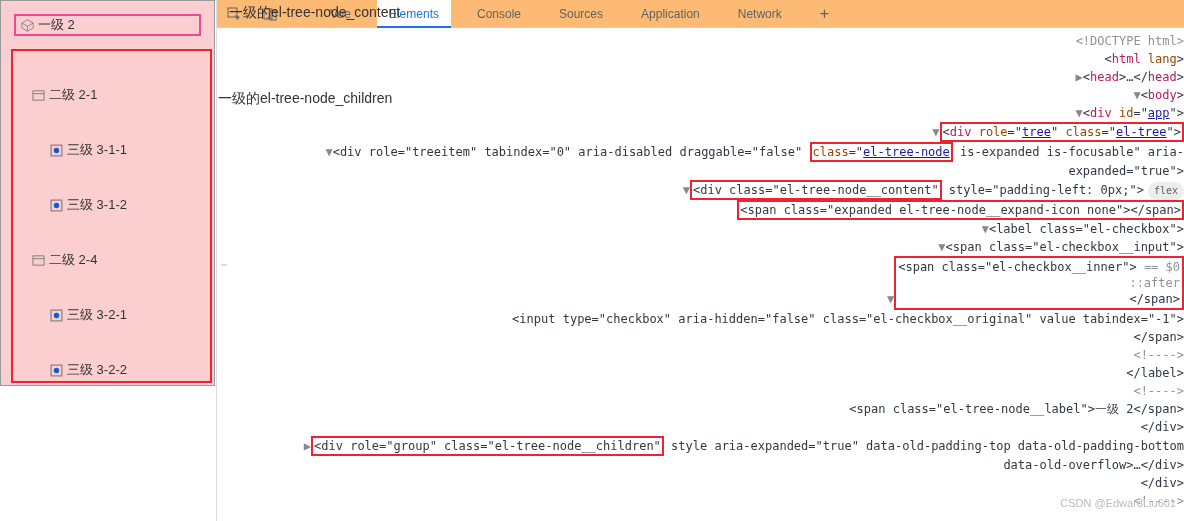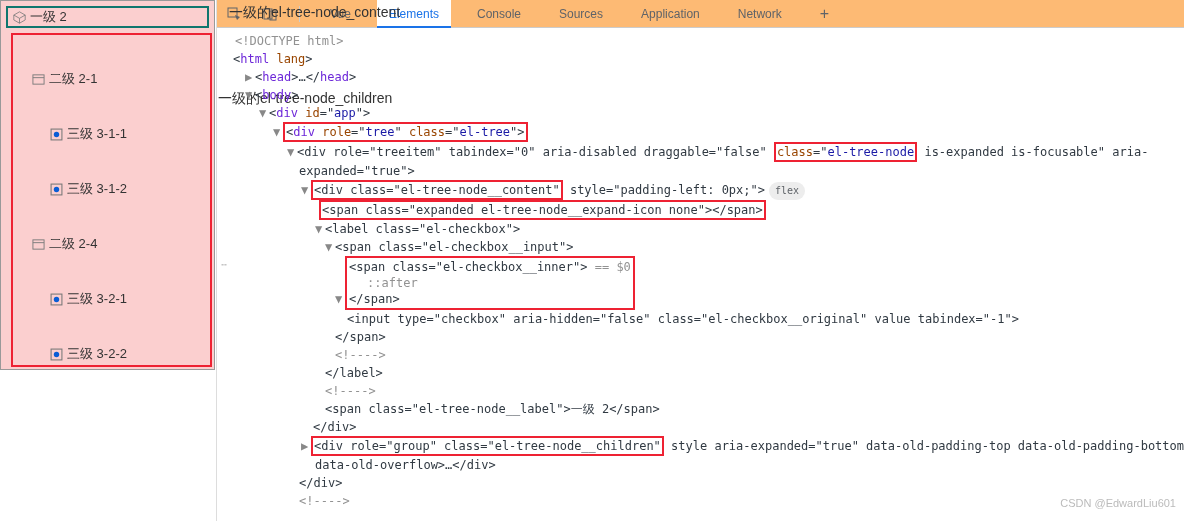--- a/index.html
+++ b/index.html
@@ -1,43 +1,43 @@
 <!DOCTYPE html>
 <html><head>
 <meta charset="utf-8">
 <style>
   * { box-sizing: border-box; margin: 0; padding: 0; }
   body { font-family: "Microsoft YaHei", Arial, sans-serif; font-size: 12px; background: #fff; width: 1184px; height: 521px; overflow: hidden; }
   .main { display: flex; height: 100%; }
   .left { width: 383px; position: relative; }
   .tree-panel { width: 215px; background: #fbcfcf; border: 1px solid #999; }
   .tree-row { display: flex; align-items: center; height: 22px; padding-left: 4px; gap: 4px; margin-top: 33px; }
-  .tree-row.lvl0 { border: 2px solid #0f766e; margin: 5px; background: #fbcfcf; }
+  .tree-row.lvl0 { border: 2px solid #ec4899; margin: 13px; background: #fbcfcf; }
   .children-box { border: 2px solid #e23; margin: 2px 2px 2px 10px; background: #fbcfcf; }
   .indent1 { padding-left: 18px; }
   .indent2 { padding-left: 36px; }
   .icon { width: 14px; height: 14px; display: inline-flex; align-items: center; justify-content: center; }
   .icon-cube svg, .icon-sq svg, .icon-dot svg { width: 13px; height: 13px; }
   .tree-label { color: #333; font-size: 13px; }
   .anno { position: absolute; color: #333; font-size: 14px; white-space: nowrap; }
 
   .right { flex: 1; display: flex; flex-direction: column; border-left: 1px solid #ddd; }
   .toolbar { height: 28px; display: flex; align-items: center; background: #fdba74; border-bottom: 1px solid #ccc; gap: 14px; padding-left: 6px; font-size: 12px; }
   .tb-icon { width: 22px; height: 22px; display: flex; align-items: center; justify-content: center; color: #5f6368; }
   .tb-sep { width: 1px; height: 16px; background: #ccc; margin: 0 4px; }
   .tab { padding: 0 12px; height: 28px; line-height: 28px; color: #5f6368; cursor: pointer; }
   .tab.active { color: #1a73e8; border-bottom: 2px solid #1a73e8; background: #fff; }
 
   .dom { flex: 1; overflow: auto; font-family: Consolas, Menlo, monospace; font-size: 12px; line-height: 18px; padding: 4px 0 4px 8px; color: #303942; white-space: nowrap; }
-  .line { padding-left: 0; position: relative; }
+  .line { padding-left: 0; position: relative; text-align: right; }
   .ind { display: inline-block; }
   .arrow { color: #888; width: 10px; display: inline-block; cursor: pointer; }
-  .tag { color: #6d28d9; }
+  .tag { color: #be185d; }
   .attr { color: #994500; }
-  .val { color: #1a1aa6; }
+  .val { color: #1a1aa6; text-decoration: underline; }
   .txt { color: #303942; }
   .gray { color: #929292; }
   .pill { background: #ededed; color: #5f6368; padding: 0 6px; border-radius: 9px; display: inline-block; font-size: 10px; margin-left: 4px; }
   .box-red { border: 2px solid #e23; display: inline-block; padding: 0 1px; line-height: 16px; }
   .ellipsis-handle { position: absolute; left: -4px; color: #bbb; font-size: 10px; letter-spacing: 2px; }
   .watermark { position: absolute; right: 8px; bottom: 12px; color: #bbb; font-size: 11px; }
 </style>
 </head>
 <body>
 

